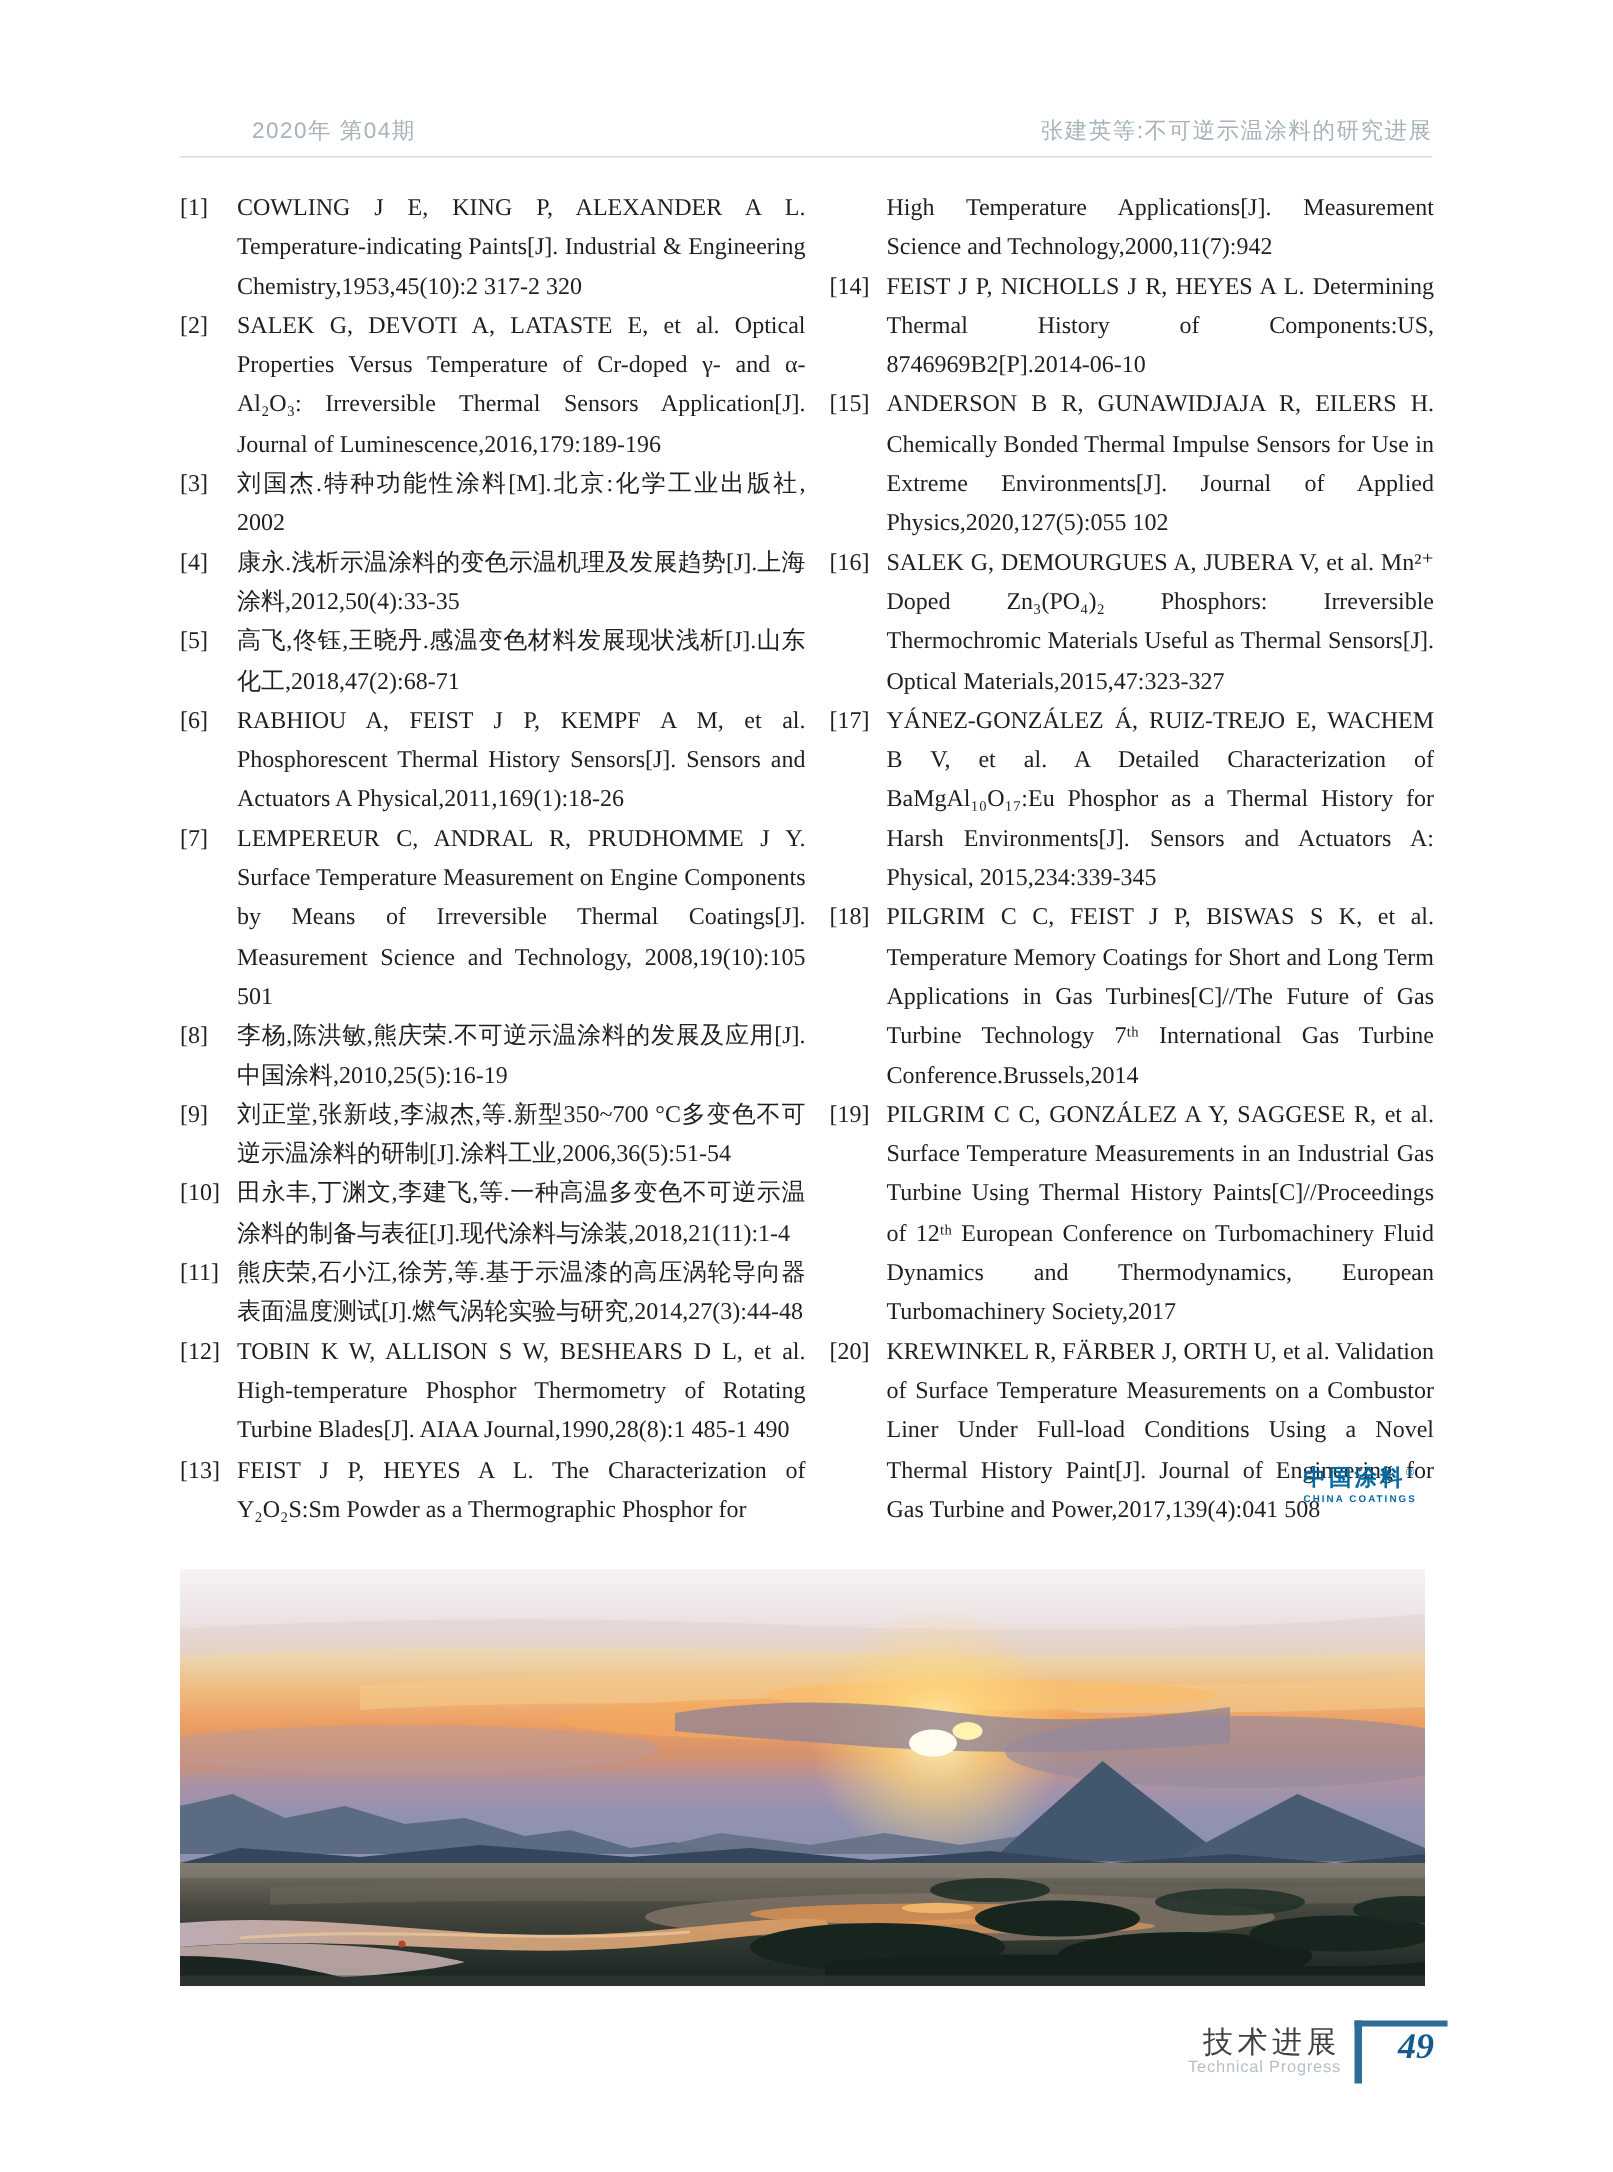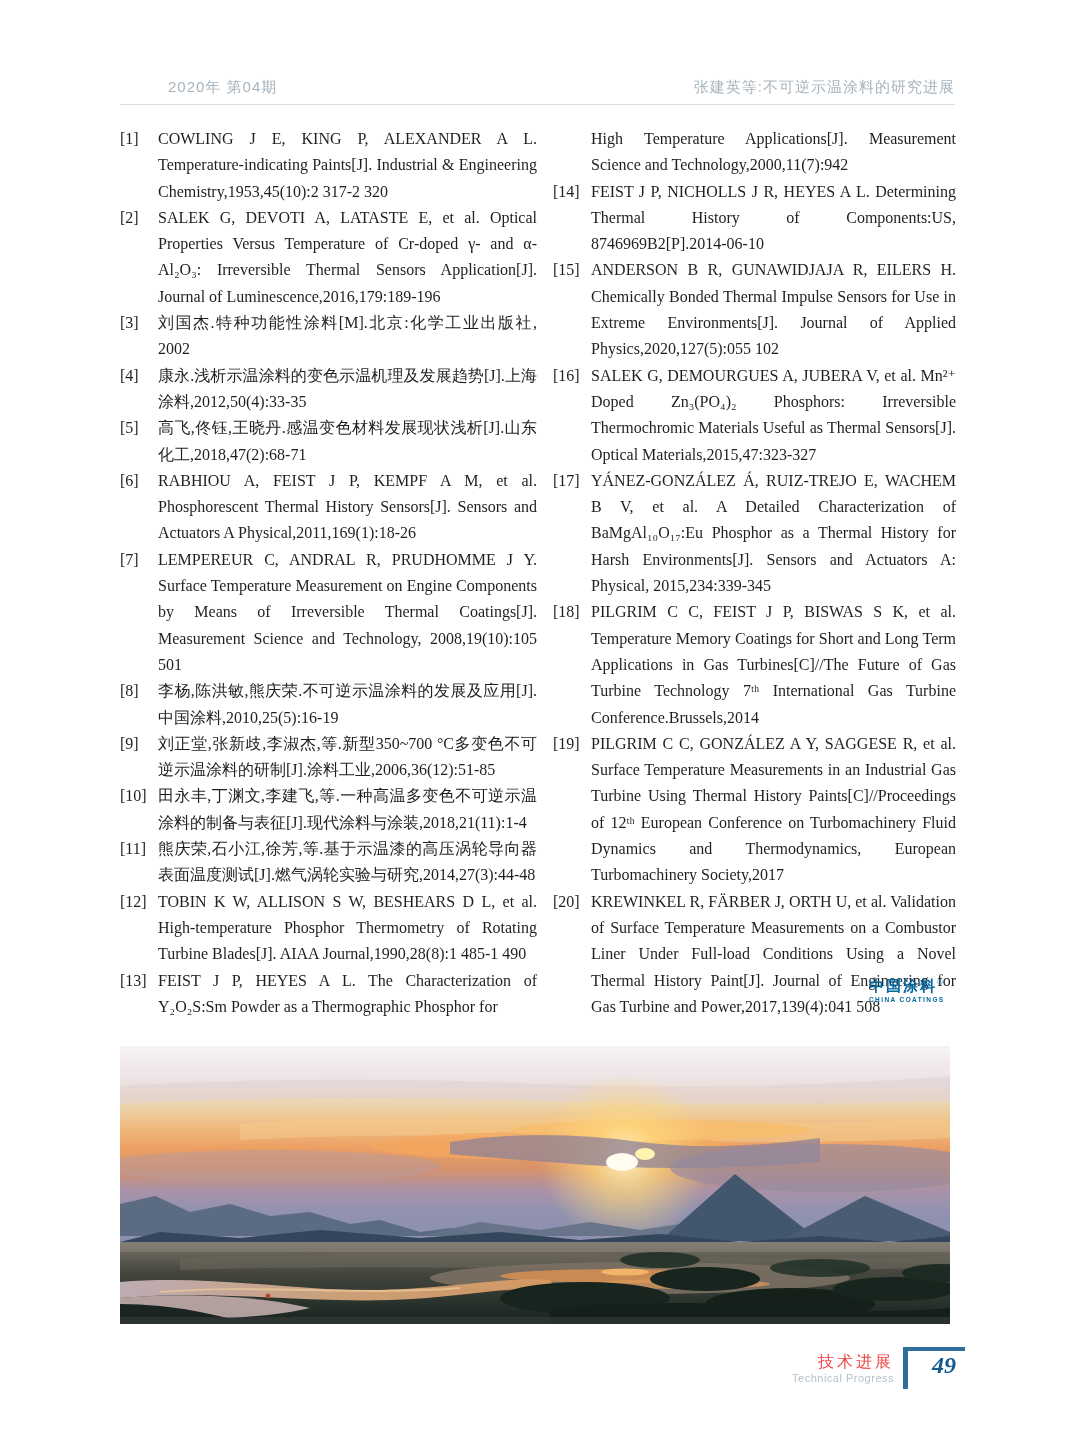--- a/index.html
+++ b/index.html
@@ -42,21 +42,21 @@
   .cc-logo .reg{font-size:8px;vertical-align:super;letter-spacing:0;}
   .cc-logo .en{font-family:"Liberation Sans","DejaVu Sans",sans-serif;font-size:6.5px;font-weight:bold;letter-spacing:1.4px;margin-top:1px;}
   
   .photo{position:absolute;left:120px;top:1046px;width:830px;height:278px;}
   .photo svg{display:block;width:100%;height:100%;}
   
   .footer{
     position:absolute;top:1347px;right:110px;display:flex;align-items:center;
   }
   .footer-labels{text-align:right;margin-right:9px;}
-  .footer-title{font-size:16px;color:#ef4444;letter-spacing:3px;line-height:20px;}
+  .footer-title{font-size:20px;color:#404040;letter-spacing:3px;line-height:20px;}
   .footer-sub{font-family:"Liberation Sans","DejaVu Sans",sans-serif;font-size:11px;color:#b6c0c7;letter-spacing:0.5px;line-height:13px;}
   .page-badge{
     border-top:4px solid #2e6d99;border-left:5px solid #2e6d99;
     padding:2px 9px 12px 24px;
   }
   .page-number{
     font-family:"Liberation Serif","DejaVu Serif",serif;
     font-style:italic;font-weight:bold;font-size:24px;color:#135a8e;line-height:24px;
   }
 </style>
@@ -101,21 +101,21 @@
           <div class="ref">
             <span class="ref-num">[7]</span>
             <span class="ref-text">LEMPEREUR C, ANDRAL R, PRUDHOMME J Y. Surface Temperature Measurement on Engine Components by Means of Irreversible Thermal Coatings[J]. Measurement Science and Technology, 2008,19(10):105 501</span>
           </div>
           <div class="ref">
             <span class="ref-num">[8]</span>
             <span class="ref-text">李杨,陈洪敏,熊庆荣.不可逆示温涂料的发展及应用[J].中国涂料,2010,25(5):16-19</span>
           </div>
           <div class="ref">
             <span class="ref-num">[9]</span>
-            <span class="ref-text">刘正堂,张新歧,李淑杰,等.新型350~700 °C多变色不可逆示温涂料的研制[J].涂料工业,2006,36(12):51-85</span>
+            <span class="ref-text">刘正堂,张新歧,李淑杰,等.新型350~700 °C多变色不可逆示温涂料的研制[J].涂料工业,2006,36(5):51-54</span>
           </div>
           <div class="ref">
             <span class="ref-num">[10]</span>
             <span class="ref-text">田永丰,丁渊文,李建飞,等.一种高温多变色不可逆示温涂料的制备与表征[J].现代涂料与涂装,2018,21(11):1-4</span>
           </div>
           <div class="ref">
             <span class="ref-num">[11]</span>
             <span class="ref-text">熊庆荣,石小江,徐芳,等.基于示温漆的高压涡轮导向器表面温度测试[J].燃气涡轮实验与研究,2014,27(3):44-48</span>
           </div>
           <div class="ref">

